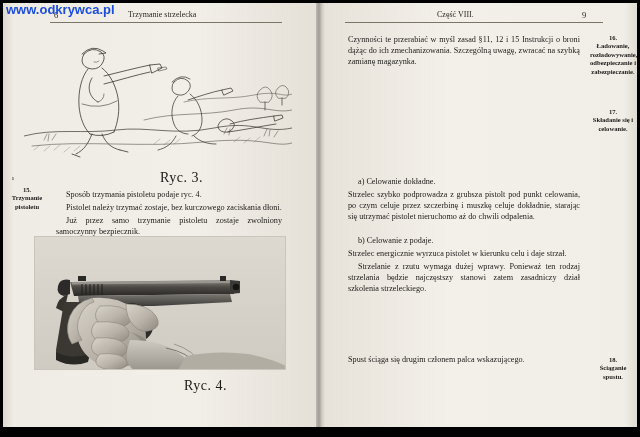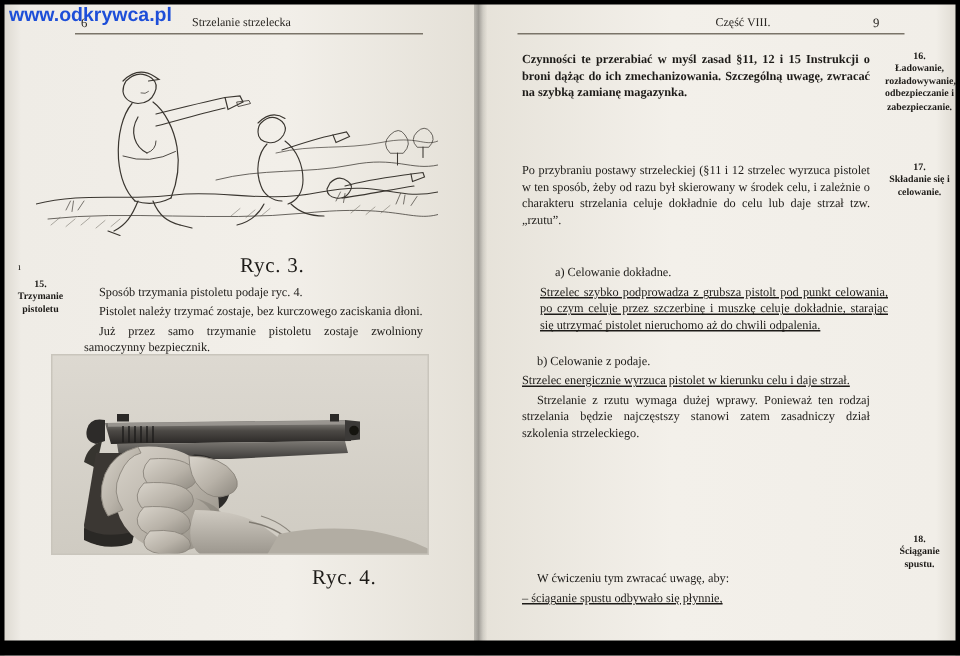--- a/index.html
+++ b/index.html
@@ -21,21 +21,21 @@
 
   
   .hdr{position:absolute;font-size:8.5px;color:#2a2723;}
   .hdr-line{position:absolute;height:1px;background:#7a7469;}
 
   .folio{font-family:"Liberation Serif",serif;}
 
   
   .txt{position:absolute;font-size:8.2px;line-height:11.1px;color:#1d1b18;text-align:justify;}
   .txt p{margin:0 0 2px 0;text-indent:10px;}
-  .txt p.noind{text-indent:0;text-decoration:underline;}
+  .txt p.noind{text-indent:0;}
   .txt p.head{text-indent:10px;}
   .side{position:absolute;font-size:6.6px;line-height:8.4px;color:#1d1b18;text-align:center;font-weight:bold;}
   .side .num{display:block;}
   .cap{position:absolute;font-size:14px;color:#1d1b18;letter-spacing:.5px;}
 
   
   .fig{position:absolute;overflow:hidden;}
 
   
   #fig3{left:24px;top:24px;width:268px;height:140px;}
@@ -52,24 +52,24 @@
 
 <div id="page">
 
   <div class="watermark">www.odkrywca.pl</div>
 
   <div class="leaf left"></div>
   <div class="leaf right"></div>
   <div class="gutter"></div>
 
   <div class="hdr folio" style="left:54px;top:10px;">6</div>
-  <div class="hdr" style="left:128px;top:10px;font-size:8px;">Strzelanie strzelecka</div>
+  <div class="hdr" style="left:128px;top:10px;font-size:8px;">Trzymanie strzelecka</div>
   <div class="hdr-line" style="left:50px;top:22px;width:232px;"></div>
 
-  <div class="hdr" style="left:437px;top:10px;font-size:8px;margin-left:40px;">Część VIII.</div>
+  <div class="hdr" style="left:437px;top:10px;font-size:8px;">Część VIII.</div>
   <div class="hdr folio" style="left:582px;top:10px;">9</div>
   <div class="hdr-line" style="left:345px;top:22px;width:258px;"></div>
 
   <div class="fig" id="fig3">
     <svg width="268" height="140" viewBox="0 0 268 140">
       <g stroke="#3a3630" fill="none" stroke-width="0.7" stroke-linecap="round">
 
         <path d="M0 112 C 30 104, 60 110, 92 106 S 150 112, 190 104 S 240 110, 268 104"></path>
         <path d="M120 96 C 150 88, 180 92, 210 86 S 250 90, 268 86" stroke-width="0.5"></path>
         <path d="M160 78 C 185 72, 205 76, 230 71 S 258 74, 268 70" stroke-width="0.45"></path>
@@ -231,55 +231,51 @@
 
       <path d="M96 104 q28 0 44 10 q18 12 22 20 l-62 0 q-12 -8 -4 -30 z" fill="url(#cuff)"></path>
       <path d="M132 112 q22 4 32 18" stroke="#7f7a71" stroke-width="1" fill="none"></path>
       <path d="M140 108 q20 6 28 22" stroke="#8b867d" stroke-width="0.8" fill="none"></path>
 
       <path d="M152 120 q30 -6 62 -2 q22 4 38 12 l0 4 l-108 0 z" fill="#b2ada3"></path>
 
       <rect x="0" y="0" width="252" height="134" fill="none" stroke="#c9c5bc" stroke-width="2"></rect>
     </svg>
   </div>
-  <div class="cap" style="left:176px;top:378px;padding-left:32px;">Ryc.   4.</div>
-
-  <div class="txt" style="left:348px;top:34px;width:232px;font-weight:bold;">Czynności te przerabiać w myśl zasad §11, 12 i 15 Instrukcji o broni dążąc do ich zmechanizowania. Szczególną uwagę, zwracać na szybką zamianę magazynka.</div>
+  <div class="cap" style="left:152px;top:378px;padding-left:32px;">Ryc.   4.</div>
+
+  <div class="txt" style="left:348px;top:34px;width:232px;">Czynności te przerabiać w myśl zasad §11, 12 i 15 Instrukcji o broni dążąc do ich zmechanizowania. Szczególną uwagę, zwracać na szybką zamianę magazynka.</div>
 
   <div class="side" style="left:590px;top:34px;width:46px;">
     <span class="num">16.</span>
     <span>Ładowanie, rozładowywanie, odbezpieczanie i zabezpieczanie.</span>
   </div>
 
-  <div class="txt" style="left:348px;top:108px;width:232px;">Po przybraniu postawy strzeleckiej (§11 i 12 strzelec wyrzuca pistolet w ten sposób, żeby od razu był skierowany w środek celu, i zależnie o charakteru strzelania celuje dokładnie do celu lub daje strzał tzw. „rzutu”.</div>
 
   <div class="side" style="left:590px;top:108px;width:46px;">
     <span class="num">17.</span>
     <span>Składanie się i celowanie.</span>
   </div>
 
-  <div class="txt" style="left:360px;top:176px;width:232px;">
+  <div class="txt" style="left:348px;top:176px;width:232px;">
     <p class="head">a) Celowanie  dokładne.</p>
     <p class="noind">Strzelec szybko podprowadza z grubsza pistolt pod punkt celowania, po czym celuje przez szczerbinę i muszkę celuje dokładnie, starając się utrzymać pistolet nieruchomo aż do chwili odpalenia.</p>
   </div>
 
   <div class="txt" style="left:348px;top:235px;width:232px;">
     <p class="head">b) Celowanie  z  podaje.</p>
     <p class="noind">Strzelec energicznie wyrzuca pistolet w kierunku celu i daje strzał.</p>
     <p>Strzelanie z rzutu wymaga dużej wprawy. Ponieważ ten rodzaj strzelania będzie najczęstszy stanowi zatem zasadniczy dział szkolenia strzeleckiego.</p>
   </div>
 
+  <div class="txt" style="left:348px;top:354px;width:232px;">Spust ściąga się drugim członem palca wskazującego.</div>
 
   <div class="side" style="left:590px;top:356px;width:46px;">
     <span class="num">18.</span>
     <span>Ściąganie spustu.</span>
   </div>
 
-  <div class="txt" style="left:348px;top:380px;width:232px;">
-    <p>W ćwiczeniu tym zwracać uwagę, aby:</p>
-    <p class="noind">– ściąganie spustu odbywało się płynnie,</p>
-  </div>
 
   <div class="darkedge" style="left:0;top:0;width:640px;height:3px;"></div>
   <div class="darkedge" style="left:0;bottom:0;width:640px;height:10px;"></div>
   <div class="darkedge" style="left:0;top:0;width:3px;height:437px;"></div>
   <div class="darkedge" style="right:0;top:0;width:3px;height:437px;"></div>
 </div>
 
 </body></html>

